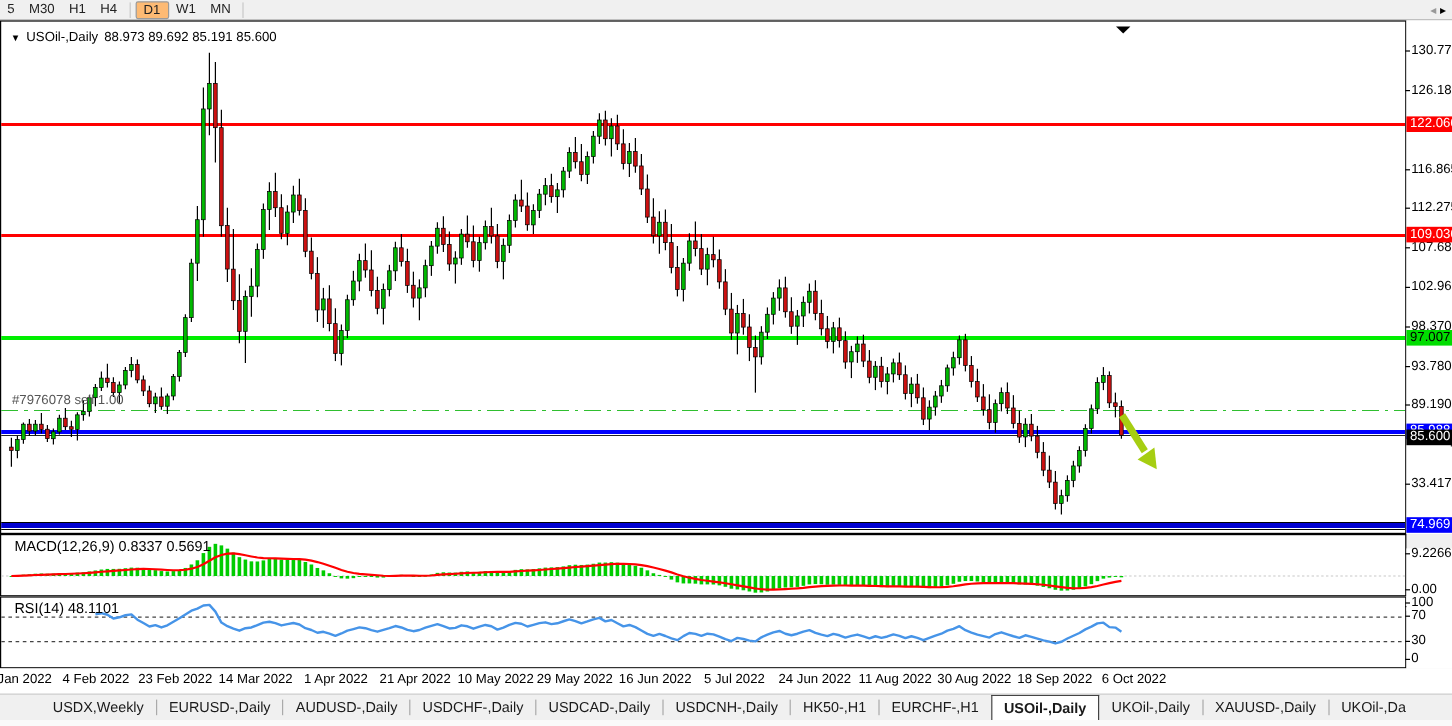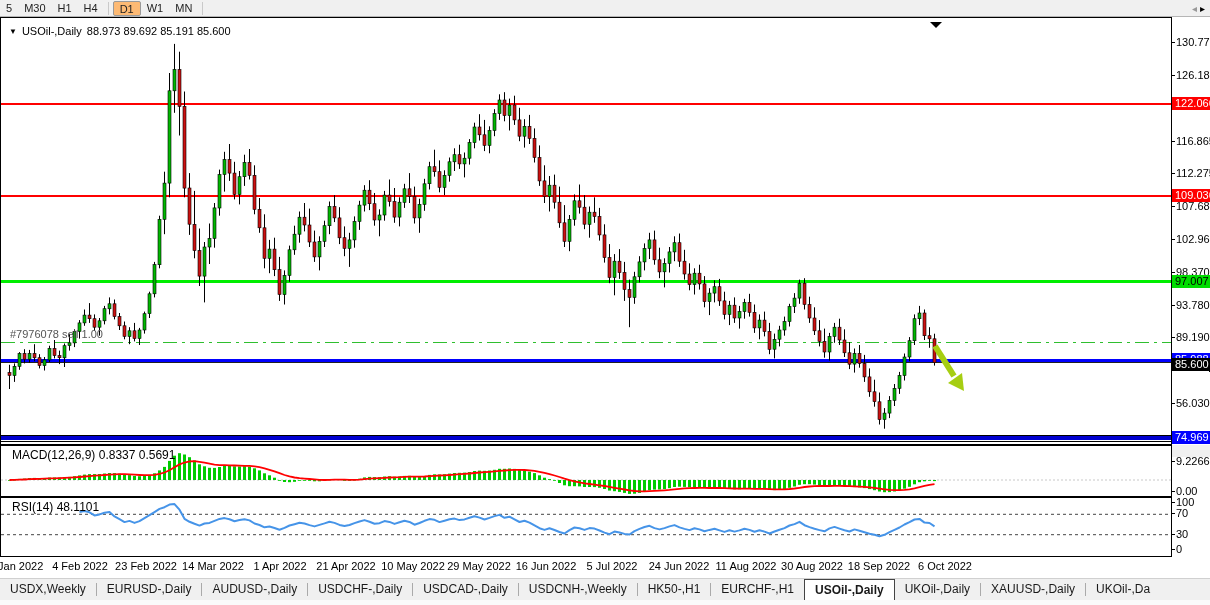--- a/index.html
+++ b/index.html
@@ -40,21 +40,21 @@
   .ax-hl { position:absolute; left:0px; font-size:11px; padding:0 2px 1px 3px; white-space:nowrap; z-index:4; }
 
   
   #date-axis { position:absolute; left:0; top:557px; width:1210px; height:21px; background:#fff; }
   .date-lbl { position:absolute; top:3px; font-size:11px; color:#000; white-space:nowrap;
     transform:translateX(-50%); }
 
   
   #tab-bar { position:absolute; left:0; top:578px; width:1210px; height:22px;
     background:#f0f0f0; border-top:1px solid #d0d0d0; display:flex; align-items:stretch;
-    overflow:hidden; }
+    padding-left:34px; overflow:hidden; }
   .tab { font-size:12px; color:#1a1a1a; padding:3px 10px 0 10px; white-space:nowrap; cursor:default; }
   .tab.active { background:#fff; border:1px solid #444; border-bottom:none; font-weight:bold; margin-top:0px; }
   .tab-sep { width:1px; background:#aaa; margin:4px 0; }
   #tab-scroll { position:absolute; right:2px; top:3px; font-size:10px; color:#000; letter-spacing:3px; }
   #tab-scroll .dis { color:#999; }
   #bottom-strip { position:absolute; left:0; top:600px; width:1210px; height:5px; background:#fafafa; }
 </style>
 </head>
 <body>
 
@@ -678,21 +678,21 @@
       <div class="ax-lbl" style="top: 19px;">130.770</div>
       <div class="ax-lbl" style="top: 52px;">126.180</div>
       <div class="ax-lbl" style="top: 118px;">116.865</div>
       <div class="ax-lbl" style="top: 150px;">112.275</div>
       <div class="ax-lbl" style="top: 183px;">107.685</div>
       <div class="ax-lbl" style="top: 216px;">102.960</div>
       <div class="ax-lbl" style="top: 249px;">98.370</div>
       <div class="ax-lbl" style="top: 282px;">93.780</div>
       <div class="ax-lbl" style="top: 314px; text-align: right;">89.190</div>
       <div class="ax-lbl" style="top: 348px; margin-left: 38px;">84.465</div>
-      <div class="ax-lbl" style="top: 380px;">56.030</div>
+      <div class="ax-lbl" style="top: 380px;">33.417</div>
       <div class="ax-hl" style="top: 80px; background: rgb(255, 0, 0); color: rgb(255, 255, 255);">122.066</div>
       <div class="ax-hl" style="top: 172px; background: rgb(255, 0, 0); color: rgb(255, 255, 255);">109.036</div>
       <div class="ax-hl" style="top: 258px; background: rgb(0, 221, 0); color: rgb(0, 0, 0);">97.007</div>
       <div class="ax-hl" style="top: 336px; background: rgb(0, 0, 255); color: rgb(255, 255, 255);">85.988</div>
       <div class="ax-hl" style="top: 341px; background: rgb(0, 0, 0); color: rgb(255, 255, 255);">85.600</div>
       <div class="ax-hl" style="top: 414px; background: rgb(0, 0, 255); color: rgb(255, 255, 255);">74.969</div>
     </div>
   <div id="macd-axis">
       <div class="ax-lbl" style="top: -2px;">9.2266</div>
       <div class="ax-lbl" style="top: 28px;">0.00</div>
@@ -727,21 +727,21 @@
       <div class="tab">USDX,Weekly</div>
       <div class="tab-sep"></div>
       <div class="tab">EURUSD-,Daily</div>
       <div class="tab-sep"></div>
       <div class="tab">AUDUSD-,Daily</div>
       <div class="tab-sep"></div>
       <div class="tab">USDCHF-,Daily</div>
       <div class="tab-sep"></div>
       <div class="tab">USDCAD-,Daily</div>
       <div class="tab-sep"></div>
-      <div class="tab">USDCNH-,Weekly</div>
+      <div class="tab">USDCNH-,Daily</div>
       <div class="tab-sep"></div>
       <div class="tab">HK50-,H1</div>
       <div class="tab-sep"></div>
       <div class="tab">EURCHF-,H1</div>
       <div class="tab active">USOil-,Daily</div>
       <div class="tab">UKOil-,Daily</div>
       <div class="tab-sep"></div>
       <div class="tab">XAUUSD-,Daily</div>
       <div class="tab-sep"></div>
       <div class="tab">UKOil-,Da</div>

